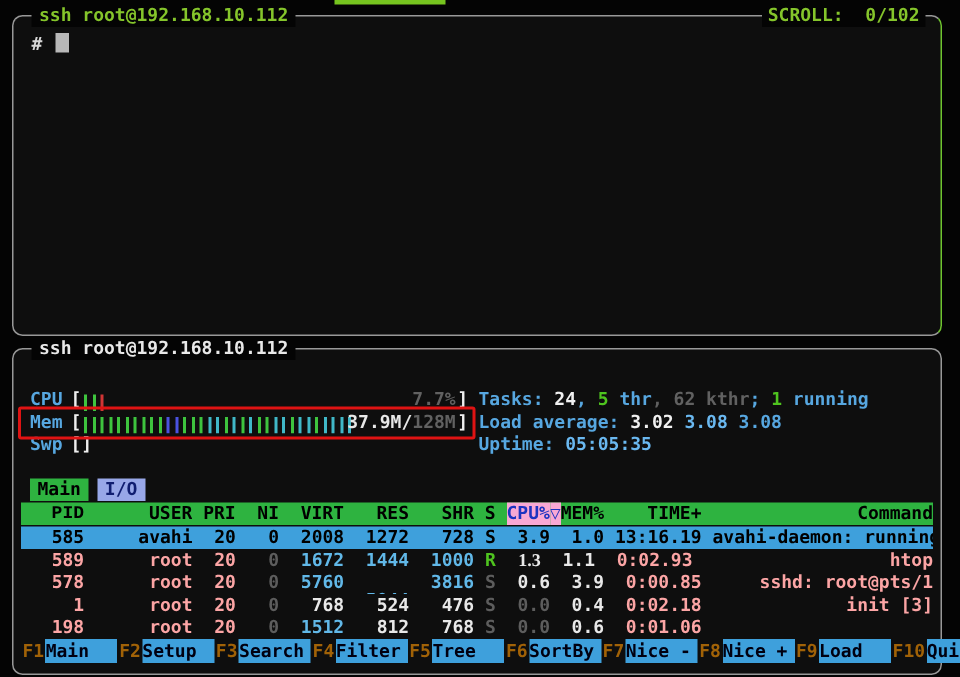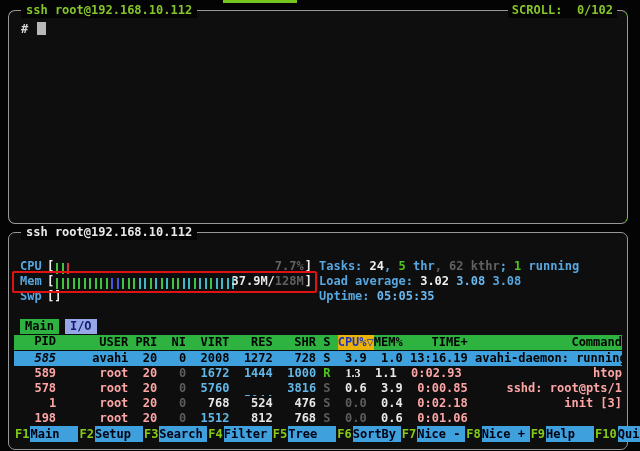--- a/index.html
+++ b/index.html
@@ -44,31 +44,31 @@
   .tab.active{background:#2eb340;}
   .tab.inactive{background:#98a7e8;color:#101d70;}
   
   .theader{top:102px;background:#2eb340;color:#000;padding-left:6px;box-sizing:border-box;}
   .prow{padding-left:6px;box-sizing:border-box;}
   .prow.sel{background:#3ea0dc;}
   .prow.sel span{color:#000 !important;}
   .cell{display:inline-block;white-space:pre;overflow:hidden;flex:none;}
   .al-r{text-align:right;}
   .al-l{text-align:right;}
-  .sortcol{background:#eab308;color:#1d33c0;}
+  .sortcol{background:#f9a8d4;color:#1d33c0;}
   .c-plain{color:#fca5a5;}
   .c-bright{color:#e8e8e8;}
   .c-cyan{color:#61b8e8;}
   .c-green{color:#4fc41f;}
   .c-dim{color:#5d5d5d;}
   .c-cmd{flex:1 1 auto !important;}
   
   .fnbar{top:193px;height:16px;line-height:16px;}
   .fk{display:flex;flex:none;}
-  .fk-key{color:#84cc16;background:transparent;padding:0 1px;}
+  .fk-key{color:#a16207;background:transparent;padding:0 1px;}
   .fk-label{background:#3ea0dc;color:#001;width:46px;padding-right:2px;}
   
   #mem-annotation{position:absolute;left:12px;top:271px;width:301px;height:18px;border:2px solid #df1313;border-radius:2px;z-index:40;}
 </style>
 </head>
 <body>
 
 <div id="top-strip"></div>
 
 <div class="pane" id="top-pane">
@@ -166,21 +166,21 @@
       <span class="cell al-l" style="width: 1ch; margin-left: 1ch;">S</span>
       <span class="cell al-r sortcol" style="width: 4ch; margin-left: 1ch;">CPU%</span>
       <span class="cell al-l sortcol" style="width: 1ch;">▽</span>
       <span class="cell al-l" style="width: 4ch;">MEM%</span>
       <span class="cell al-r" style="width: 8ch; margin-left: 1ch;">TIME+</span>
       <span class="cell al-l c-cmd" style="margin-left: 1ch;">Command</span>
     </div>
 
   <div id="process-rows">
       <div class="hline prow sel" style="top: 118px;">
-        <span class="cell al-r c-plain" style="width: 5ch; font-style: italic;">585</span>
+        <span class="cell al-r c-plain" style="width: 5ch;">585</span>
         <span class="cell al-l c-plain" style="width: 9ch; margin-left: 1ch;">avahi</span>
         <span class="cell al-r c-plain" style="width: 3ch; margin-left: 1ch;">20</span>
         <span class="cell al-r c-dim" style="width: 3ch; margin-left: 1ch;">0</span>
         <span class="cell al-r c-cyan" style="width: 5ch; margin-left: 1ch;">2008</span>
         <span class="cell al-r c-cyan" style="width: 5ch; margin-left: 1ch;">1272</span>
         <span class="cell al-r c-bright" style="width: 5ch; margin-left: 1ch;">728</span>
         <span class="cell al-l c-dim" style="width: 1ch; margin-left: 1ch;">S</span>
         <span class="cell al-r c-bright" style="width: 4ch; margin-left: 1ch;">3.9</span>
         <span class="cell al-l c-plain" style="width: 1ch;"> </span>
         <span class="cell al-r c-bright" style="width: 4ch;">1.0</span>
@@ -276,21 +276,21 @@
       <span class="fk">
         <span class="fk-key">F7</span>
         <span class="fk-label">Nice -</span>
       </span>
       <span class="fk">
         <span class="fk-key">F8</span>
         <span class="fk-label">Nice +</span>
       </span>
       <span class="fk">
         <span class="fk-key">F9</span>
-        <span class="fk-label">Help</span>
+        <span class="fk-label">Load</span>
       </span>
       <span class="fk">
         <span class="fk-key">F10</span>
         <span class="fk-label">Quit</span>
       </span>
       <span style="flex: 1 1 0%;"></span>
     </div>
 </div>
 
 <div id="mem-annotation"></div>

